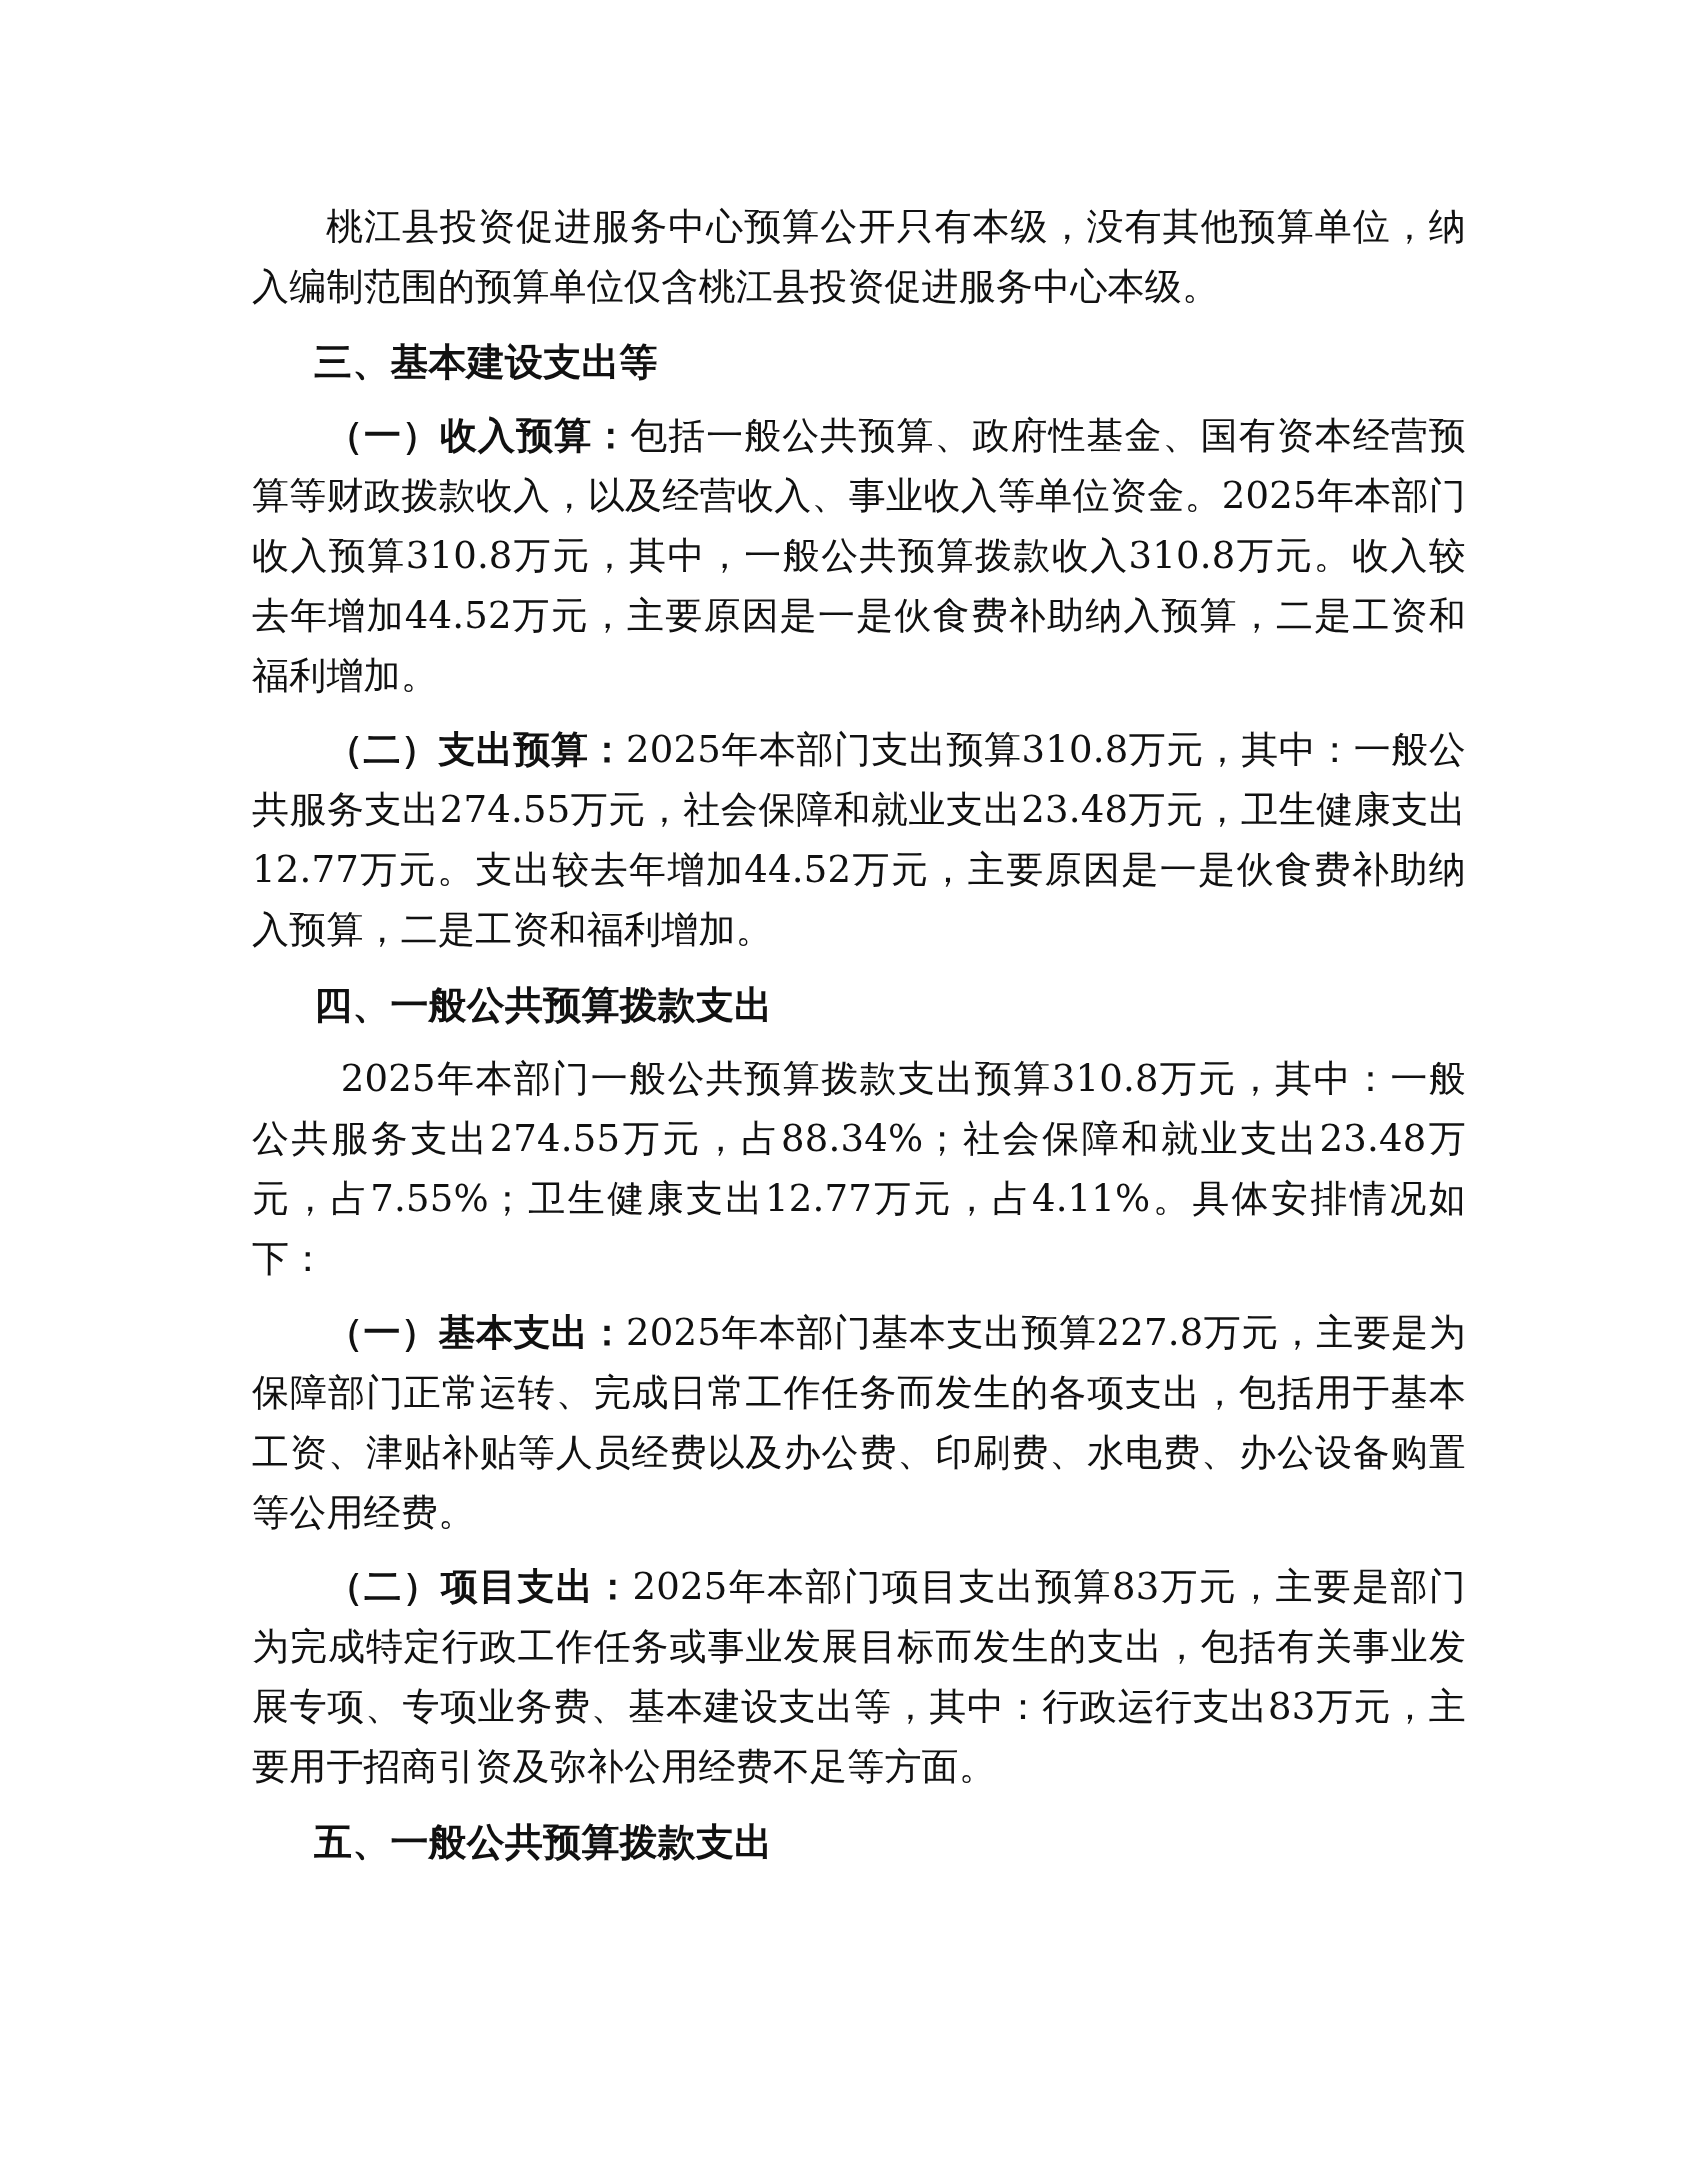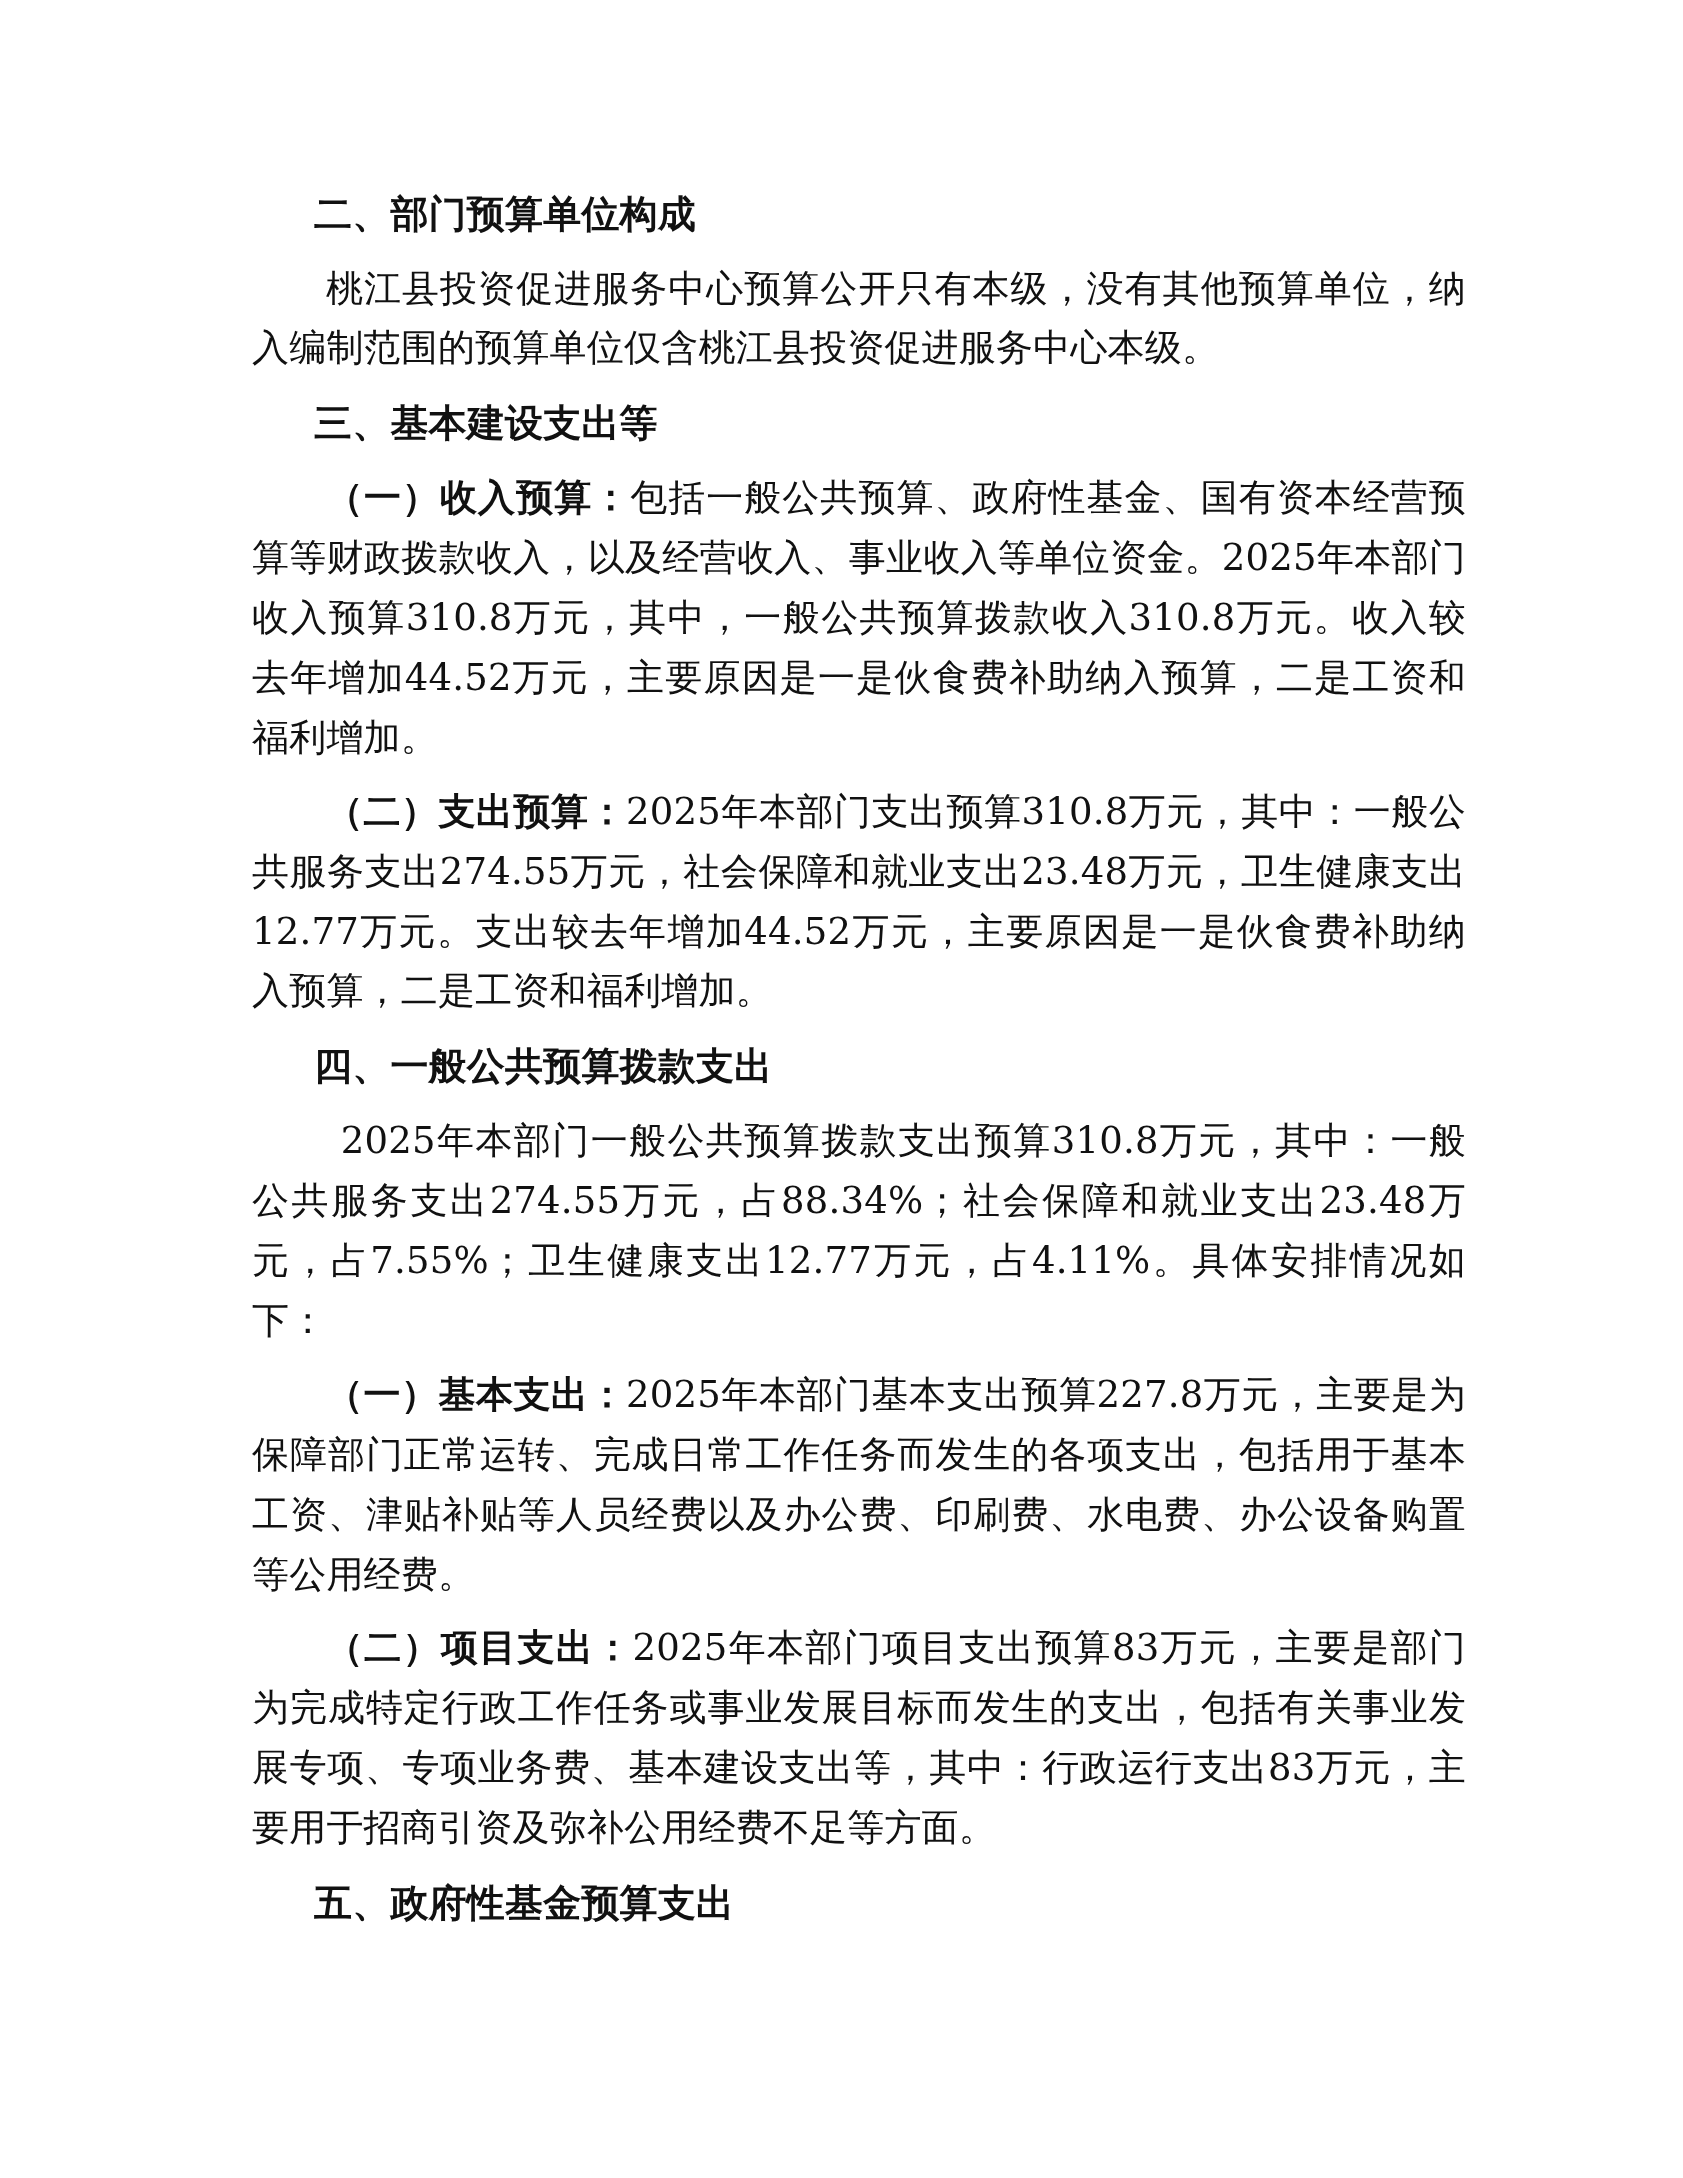--- a/index.html
+++ b/index.html
@@ -46,36 +46,35 @@
   .indent-extra {
     text-indent: 2.4em;
   }
 </style>
 </head>
 <body>
 
 <div class="page">
   <div class="doc-body">
 
-    <p class="heading">二、部门预算单位构成</p>
 
     <p class="para">桃江县投资促进服务中心预算公开只有本级，没有其他预算单位，纳入编制范围的预算单位仅含桃江县投资促进服务中心本级。</p>
 
     <p class="heading">三、基本建设支出等</p>
 
     <p class="para"><span class="lead">（一）收入预算：</span><span>包括一般公共预算、政府性基金、国有资本经营预算等财政拨款收入，以及经营收入、事业收入等单位资金。2025年本部门收入预算310.8万元，其中，一般公共预算拨款收入310.8万元。收入较去年增加44.52万元，主要原因是一是伙食费补助纳入预算，二是工资和福利增加。</span></p>
 
     <p class="para"><span class="lead">（二）支出预算：</span><span>2025年本部门支出预算310.8万元，其中：一般公共服务支出274.55万元，社会保障和就业支出23.48万元，卫生健康支出12.77万元。支出较去年增加44.52万元，主要原因是一是伙食费补助纳入预算，二是工资和福利增加。</span></p>
 
     <p class="heading">四、一般公共预算拨款支出</p>
 
     <p class="para indent-extra">2025年本部门一般公共预算拨款支出预算310.8万元，其中：一般公共服务支出274.55万元，占88.34%；社会保障和就业支出23.48万元，占7.55%；卫生健康支出12.77万元，占4.11%。具体安排情况如下：</p>
 
     <p class="para"><span class="lead">（一）基本支出：</span><span>2025年本部门基本支出预算227.8万元，主要是为保障部门正常运转、完成日常工作任务而发生的各项支出，包括用于基本工资、津贴补贴等人员经费以及办公费、印刷费、水电费、办公设备购置等公用经费。</span></p>
 
     <p class="para"><span class="lead">（二）项目支出：</span><span>2025年本部门项目支出预算83万元，主要是部门为完成特定行政工作任务或事业发展目标而发生的支出，包括有关事业发展专项、专项业务费、基本建设支出等，其中：行政运行支出83万元，主要用于招商引资及弥补公用经费不足等方面。</span></p>
 
-    <p class="heading">五、政府性基金预算支出</p>
+    <p class="heading">五、一般公共预算拨款支出</p>
 
 
   </div>
 </div>
 
 
 </body></html>

